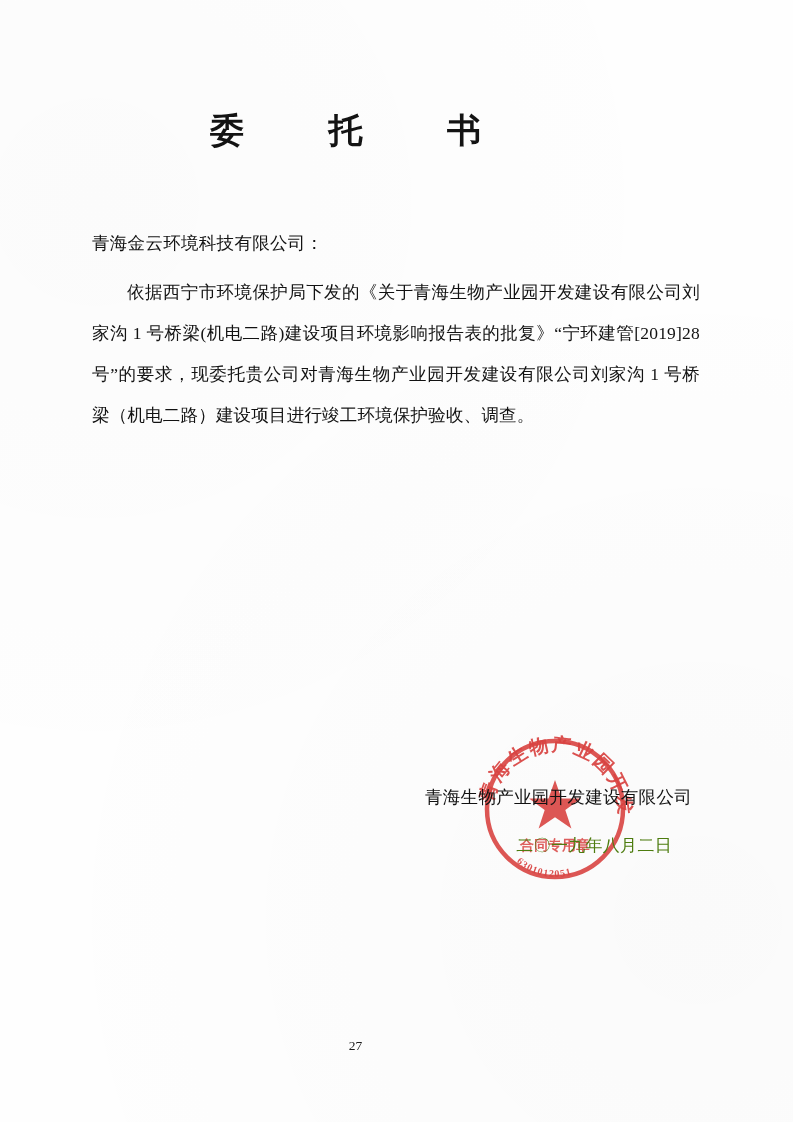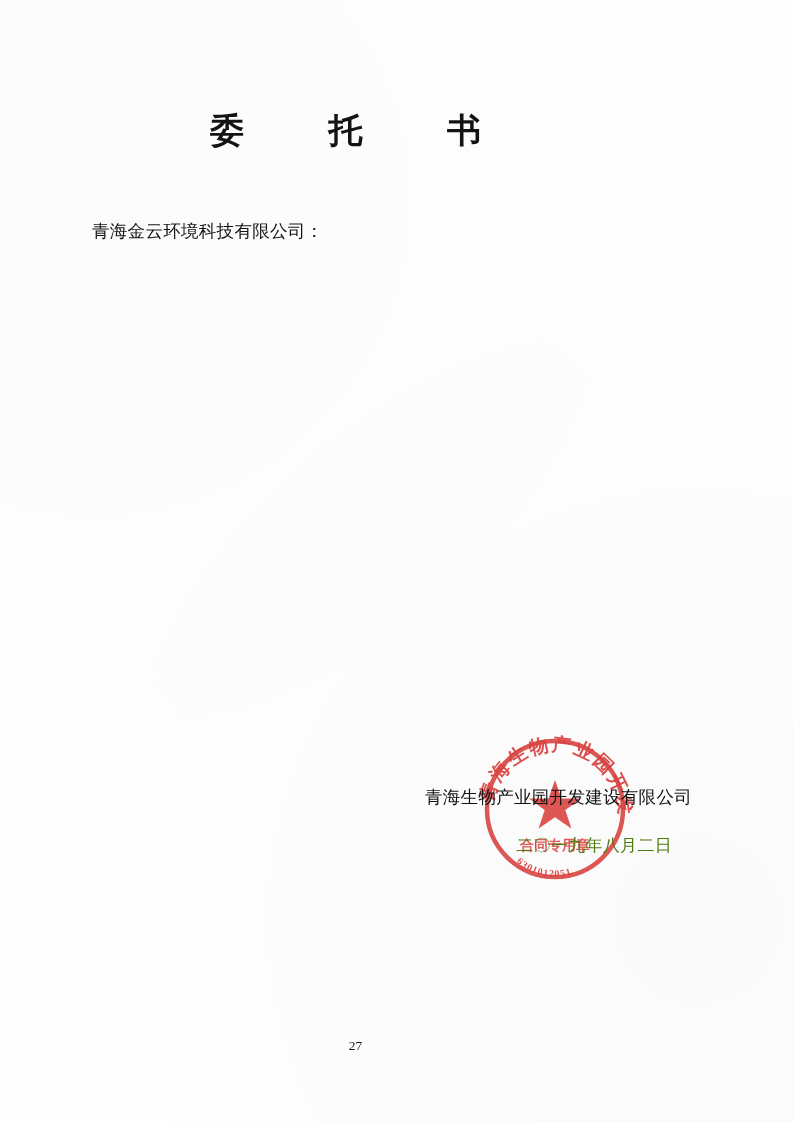--- a/index.html
+++ b/index.html
@@ -42,21 +42,21 @@
     font-size: 34px;
     font-weight: bold;
     letter-spacing: 38px;
     text-indent: 38px;
     font-family: "Liberation Serif", "DejaVu Serif", serif;
     color: #131313;
   }
 
   .body-block {
     position: absolute;
-    top: 216px;
+    top: 228px;
     left: 92px;
     width: 608px;
   }
 
   .addressee {
     font-size: 17.5px;
     line-height: 30px;
     color: #121212;
     margin-bottom: 14px;
     letter-spacing: 0.3px;
@@ -120,20 +120,21 @@
 </style>
 </head>
 <body>
 
 <div class="page">
 
   <div class="doc-title">委 托 书</div>
 
   <div class="body-block">
     <div class="addressee">青海金云环境科技有限公司：</div>
+    <div class="para">依据西宁市环境保护局下发的《关于青海生物产业园开发建设有限公司刘家沟 1 号桥梁(机电二路)建设项目环境影响报告表的批复》“宁环建管[2019]28 号”的要求，现委托贵公司对青海生物产业园开发建设有限公司刘家沟 1 号桥梁（机电二路）建设项目进行竣工环境保护验收、调查。</div>
   </div>
 
   <div class="seal">
     <svg width="174" height="174" viewBox="0 0 174 174" xmlns="http://www.w3.org/2000/svg">
       <defs>
         <path id="arcpath" d="M 87,87 m -64,0 a 64,64 0 1 1 128,0" fill="none"></path>
         <path id="arctop" d="M 23,93 A 64,64 0 0 1 151,93" fill="none"></path>
         <path id="arcbottom" d="M 31,112 A 58,58 0 0 0 143,112" fill="none"></path>
       </defs>
       <circle cx="87" cy="87" r="68" fill="none" stroke="#d42a28" stroke-width="4.5" opacity="0.9"></circle>

